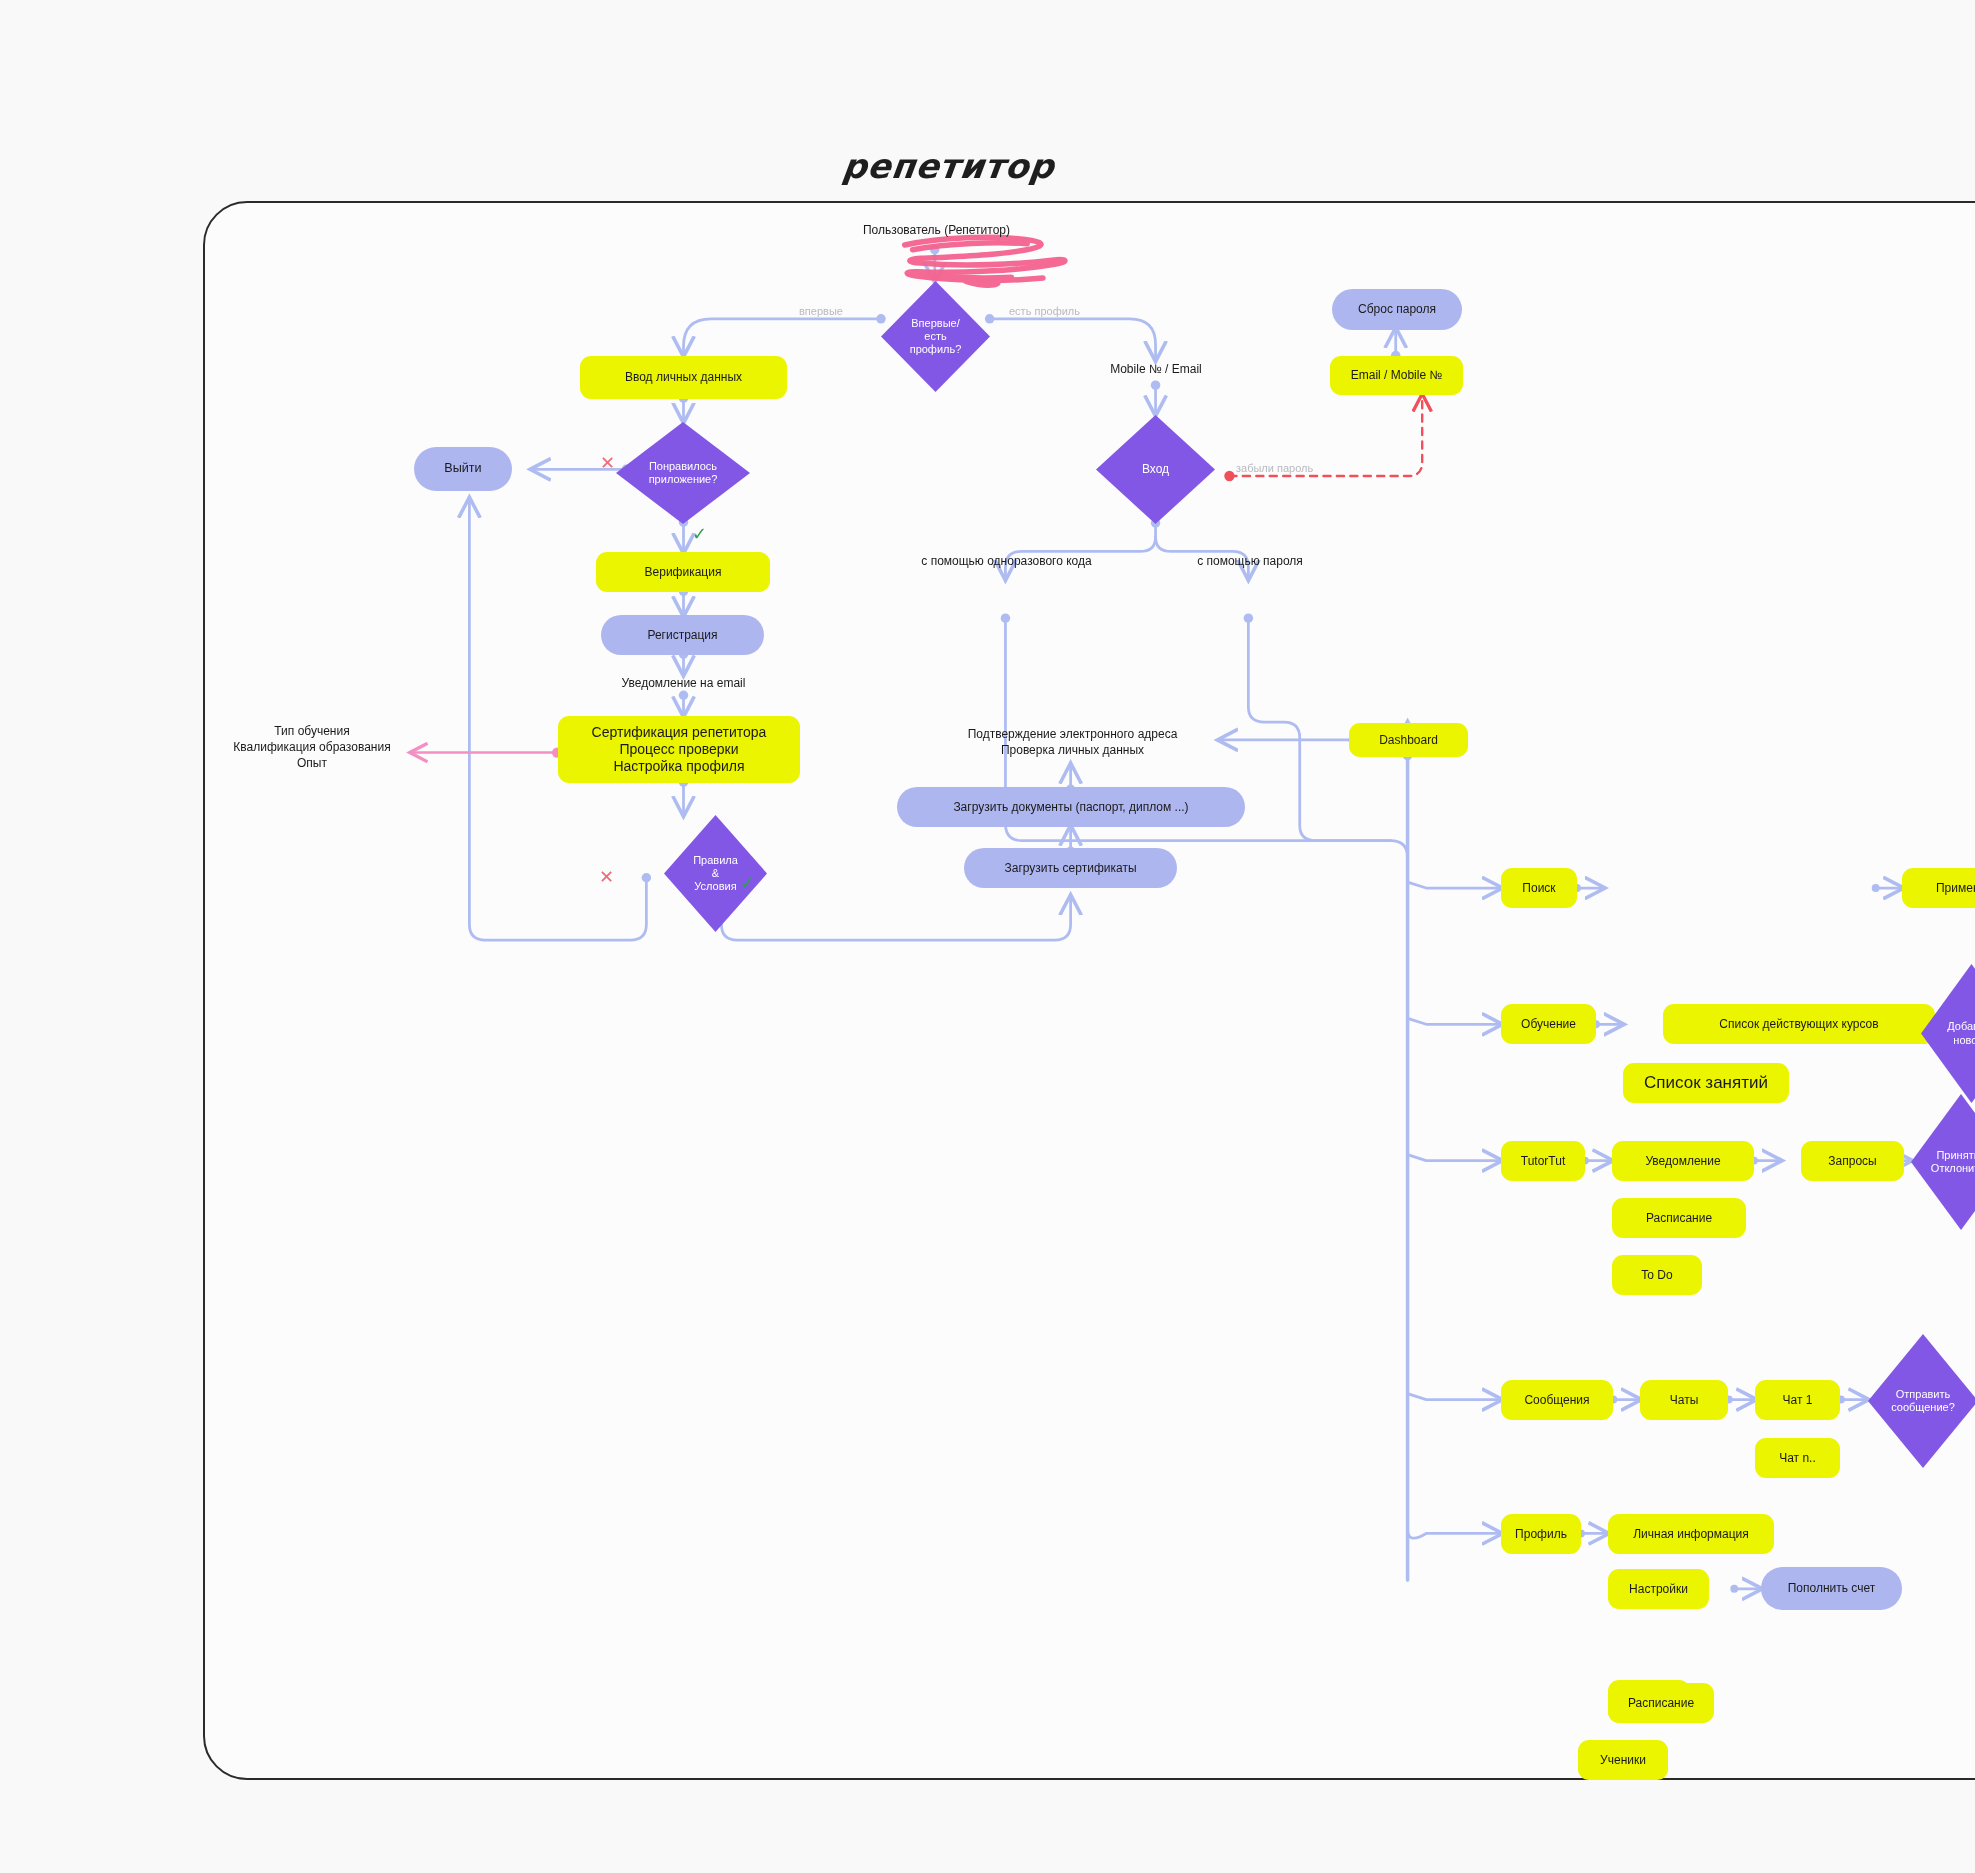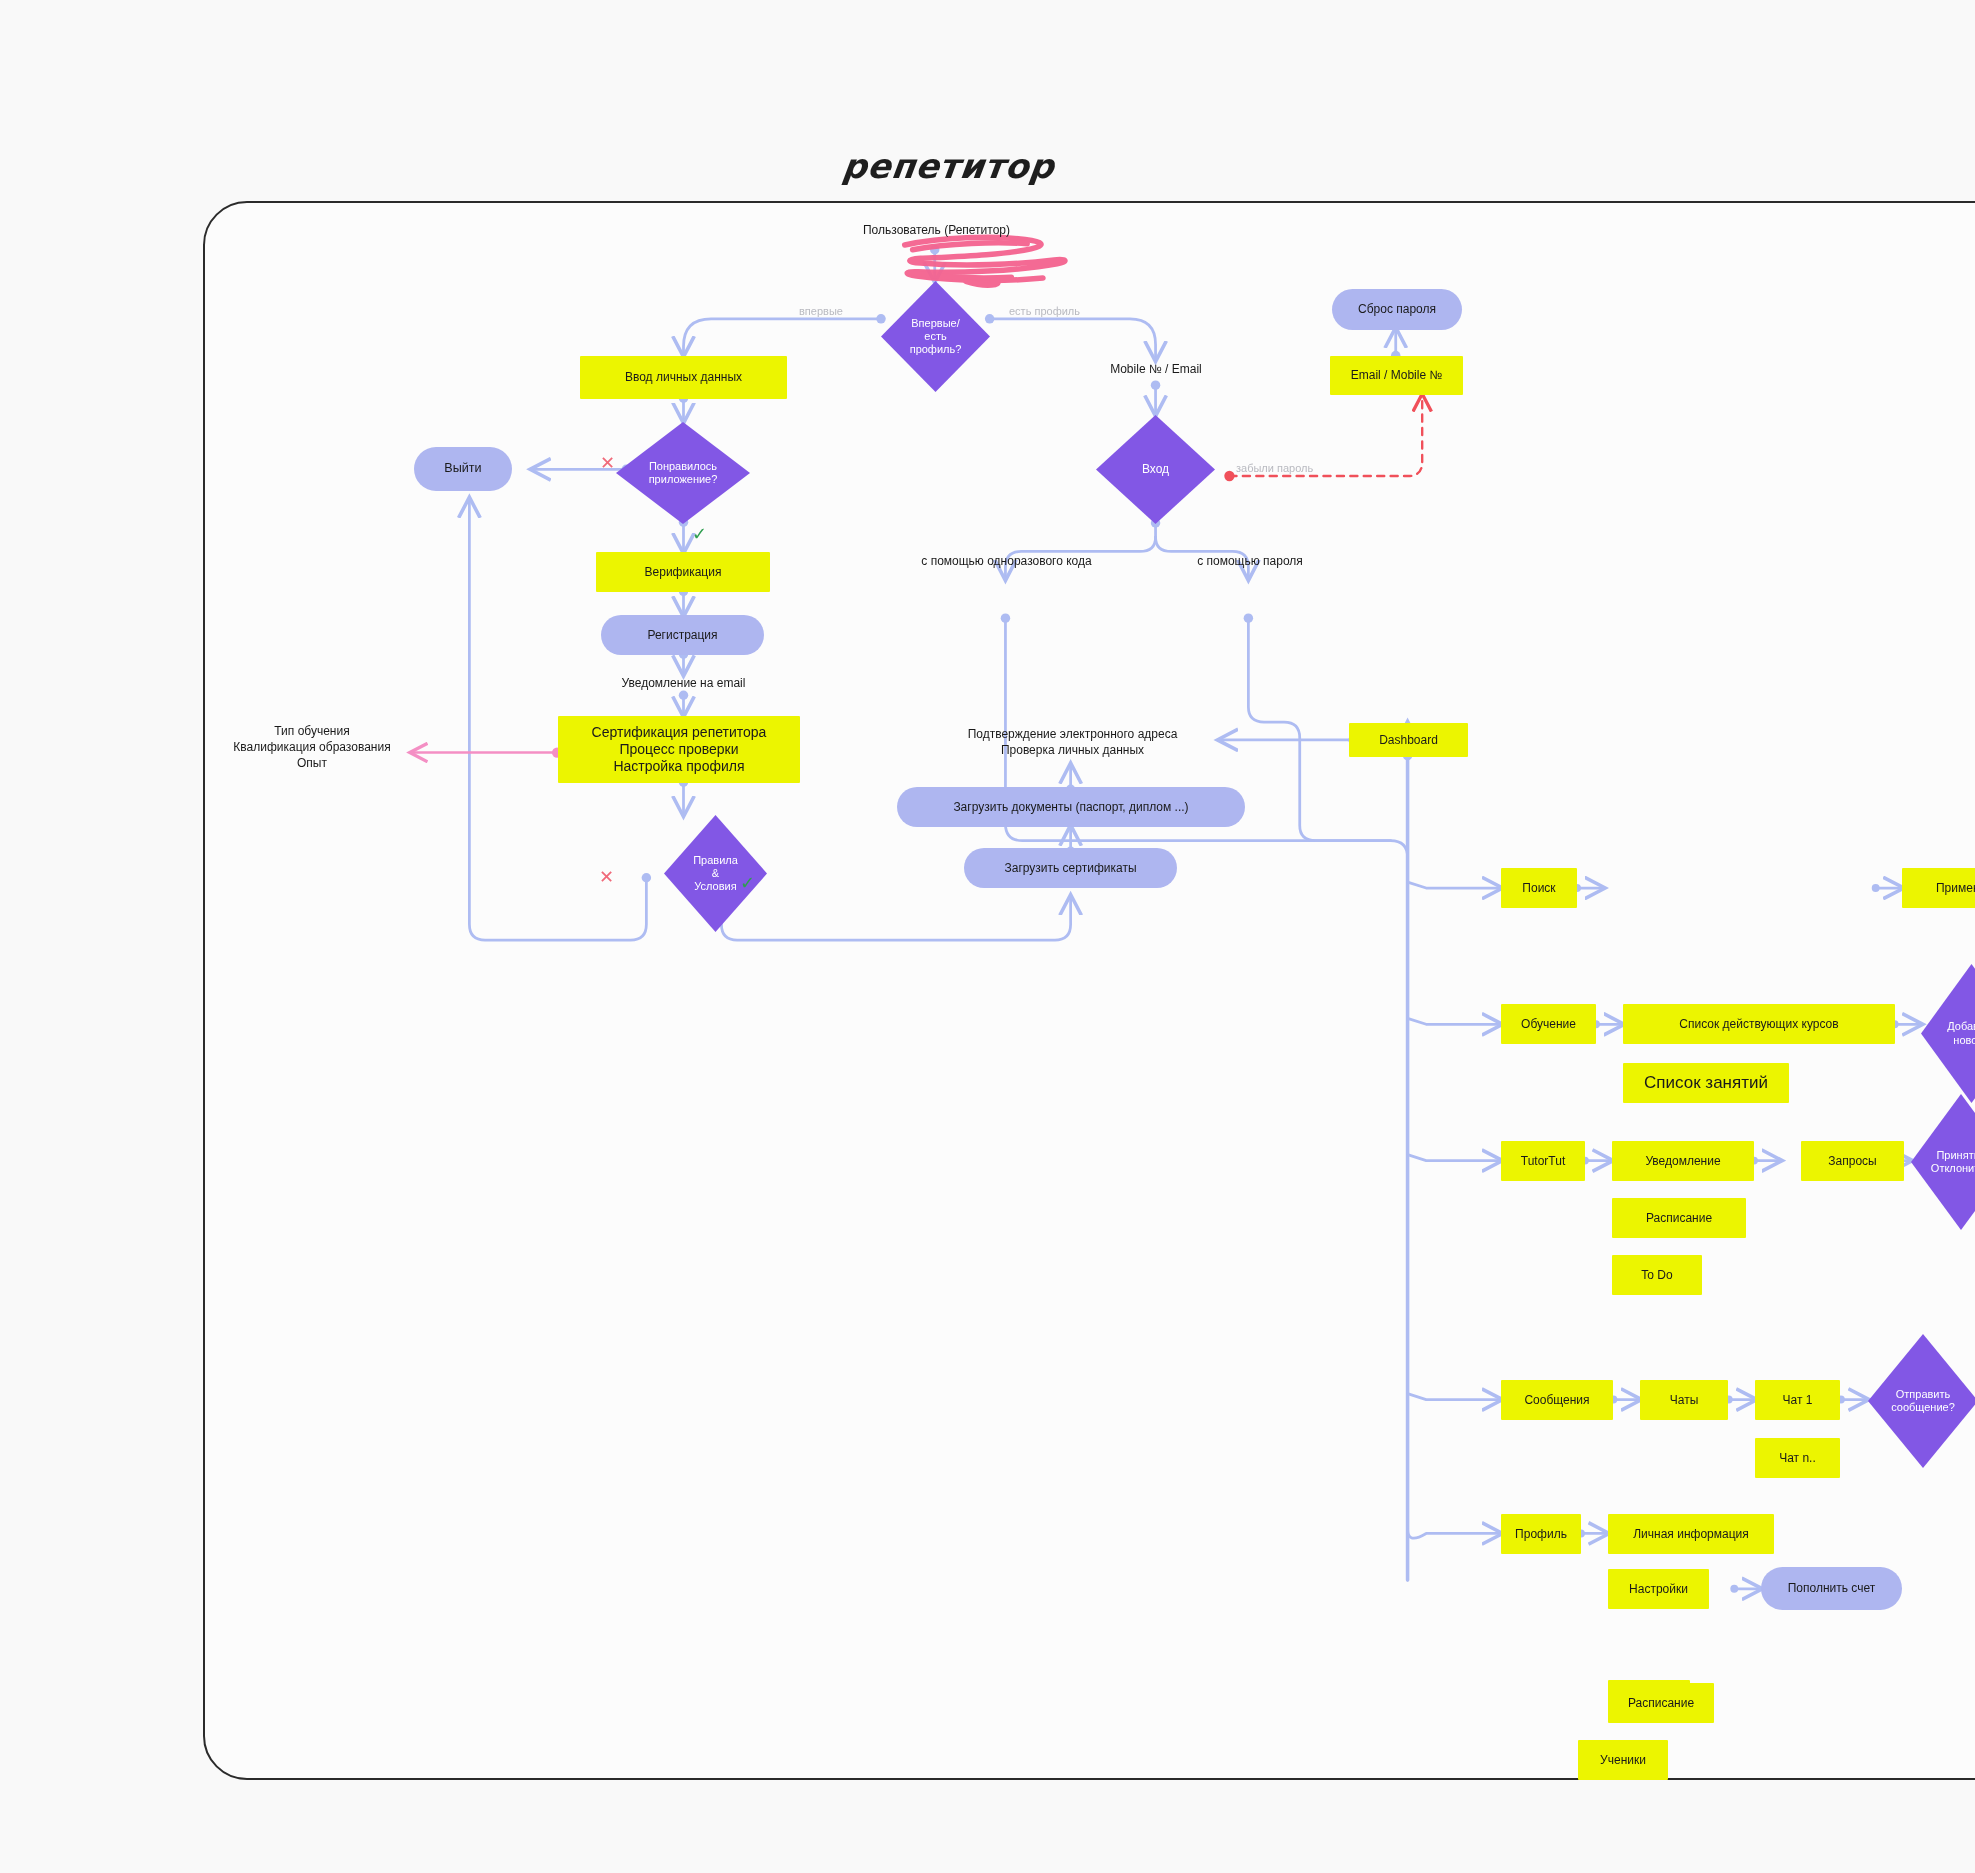--- a/index.html
+++ b/index.html
@@ -45,21 +45,21 @@
   
   .node{
     position:absolute;
     display:flex;align-items:center;justify-content:center;
     text-align:center;
     box-sizing:border-box;
     line-height:1.2;
     color:#1A1A1A;
     white-space:pre-line;
   }
-  .n-yellow{ background:#ECF500; border-radius:1px; }
+  .n-yellow{ background:#ECF500; border-radius:11px; }
   .n-blue{ background:#AEB6F0; border-radius:395px; }
   .n-diamond{
     background:transparent;
     color:#FFFFFF;
   }
   .n-diamond .dshape{
     position:absolute;inset:0;
     background:#8257E5;
     clip-path:polygon(50% 0,100% 50%,50% 100%,0 50%);
   }
@@ -325,21 +325,21 @@
   <div class="node n-blue" style="left:897px;top:787px;width:348px;height:40px;font-size:12px;">Загрузить документы (паспорт, диплом ...)</div>
 
   <div class="node n-blue" style="left:964px;top:848px;width:213px;height:40px;font-size:12px;">Загрузить сертификаты</div>
 
   <div class="node n-yellow" style="left:1349px;top:723px;width:119px;height:34px;font-size:12px;">Dashboard</div>
 
   <div class="node n-yellow" style="left:1501px;top:868px;width:76px;height:40px;font-size:12px;">Поиск</div>
   <div class="node n-yellow" style="left:1902px;top:868px;width:183px;height:40px;font-size:12px;">Применить фильтры</div>
 
   <div class="node n-yellow" style="left:1501px;top:1004px;width:95px;height:40px;font-size:12px;">Обучение</div>
-  <div class="node n-yellow" style="left:1623px;top:1004px;width:272px;height:40px;font-size:12px;">Список действующих курсов</div>
+  <div class="node n-yellow" style="left:1663px;top:1004px;width:272px;height:40px;font-size:12px;">Список действующих курсов</div>
   <div class="node n-diamond" style="left:1921px;top:964px;width:101px;height:139px;font-size:11px;">
     <span class="dshape"></span>
     <span class="dtext">Добавить
 новое?</span>
   </div>
 
   <div class="node n-yellow" style="left:1623px;top:1063px;width:166px;height:40px;font-size:17px;">Список занятий</div>
 
   <div class="node n-yellow" style="left:1501px;top:1141px;width:84px;height:40px;font-size:12px;">TutorTut</div>
   <div class="node n-yellow" style="left:1612px;top:1141px;width:142px;height:40px;font-size:12px;">Уведомление</div>

